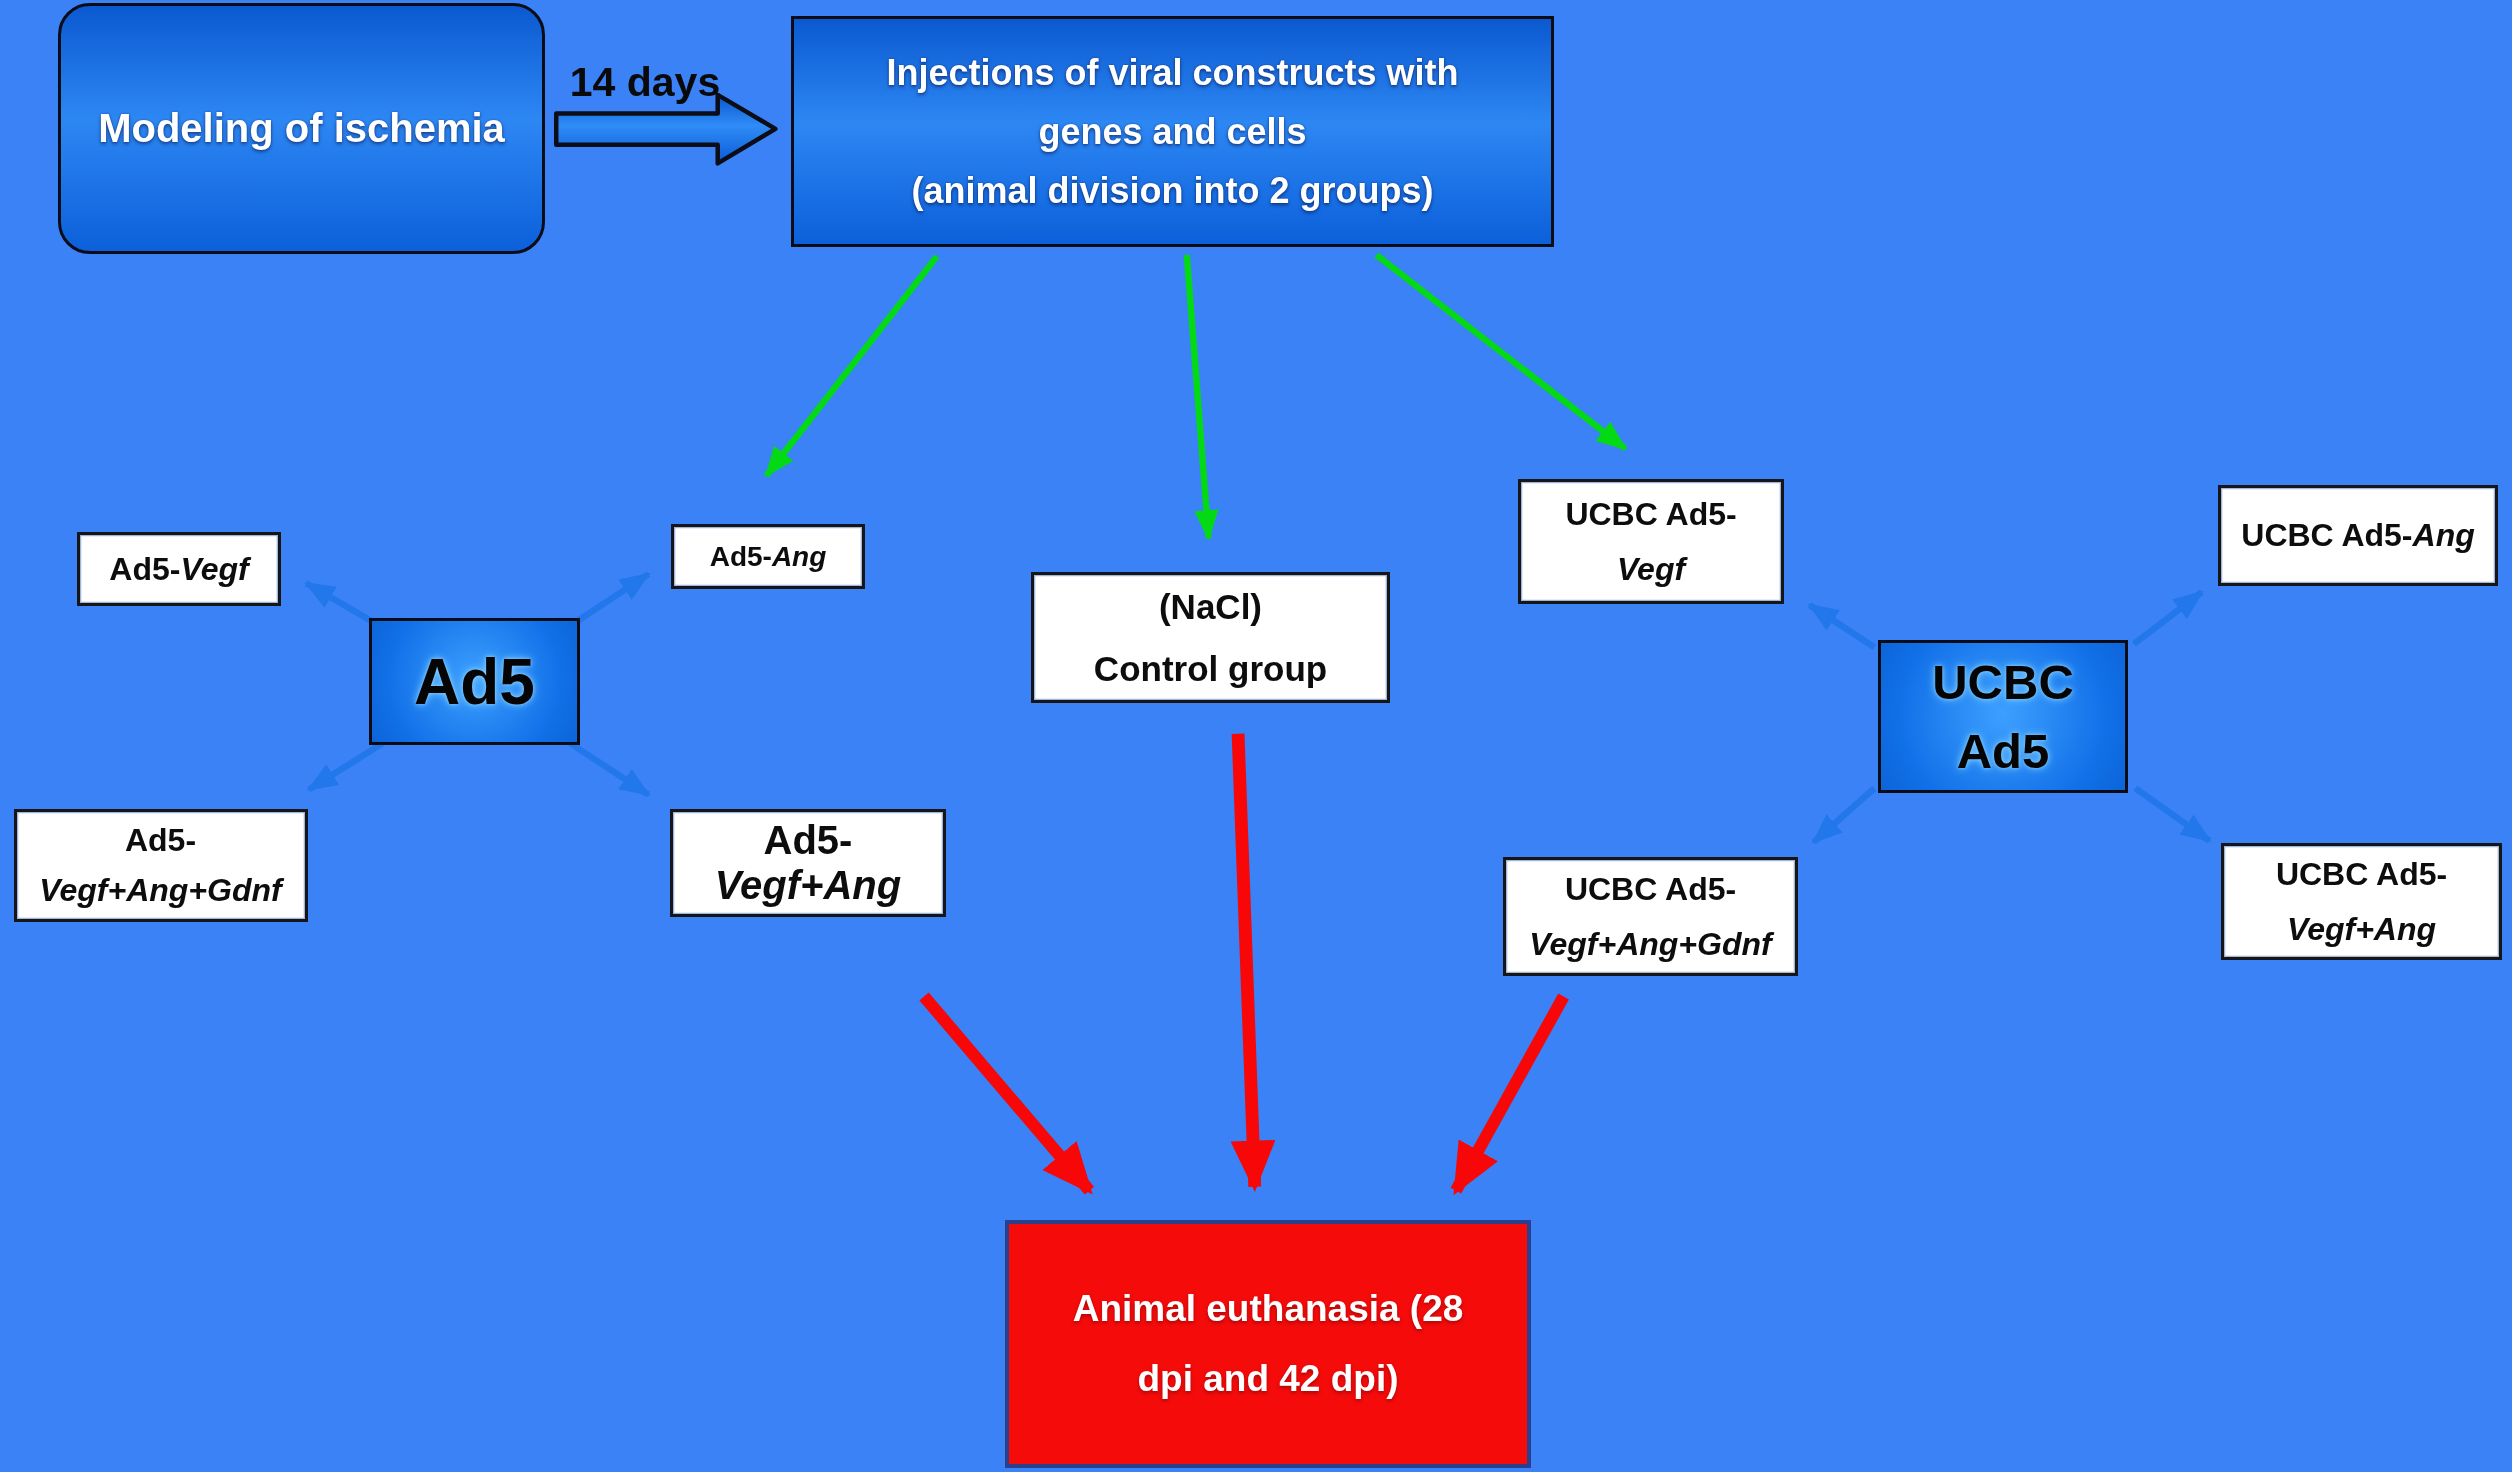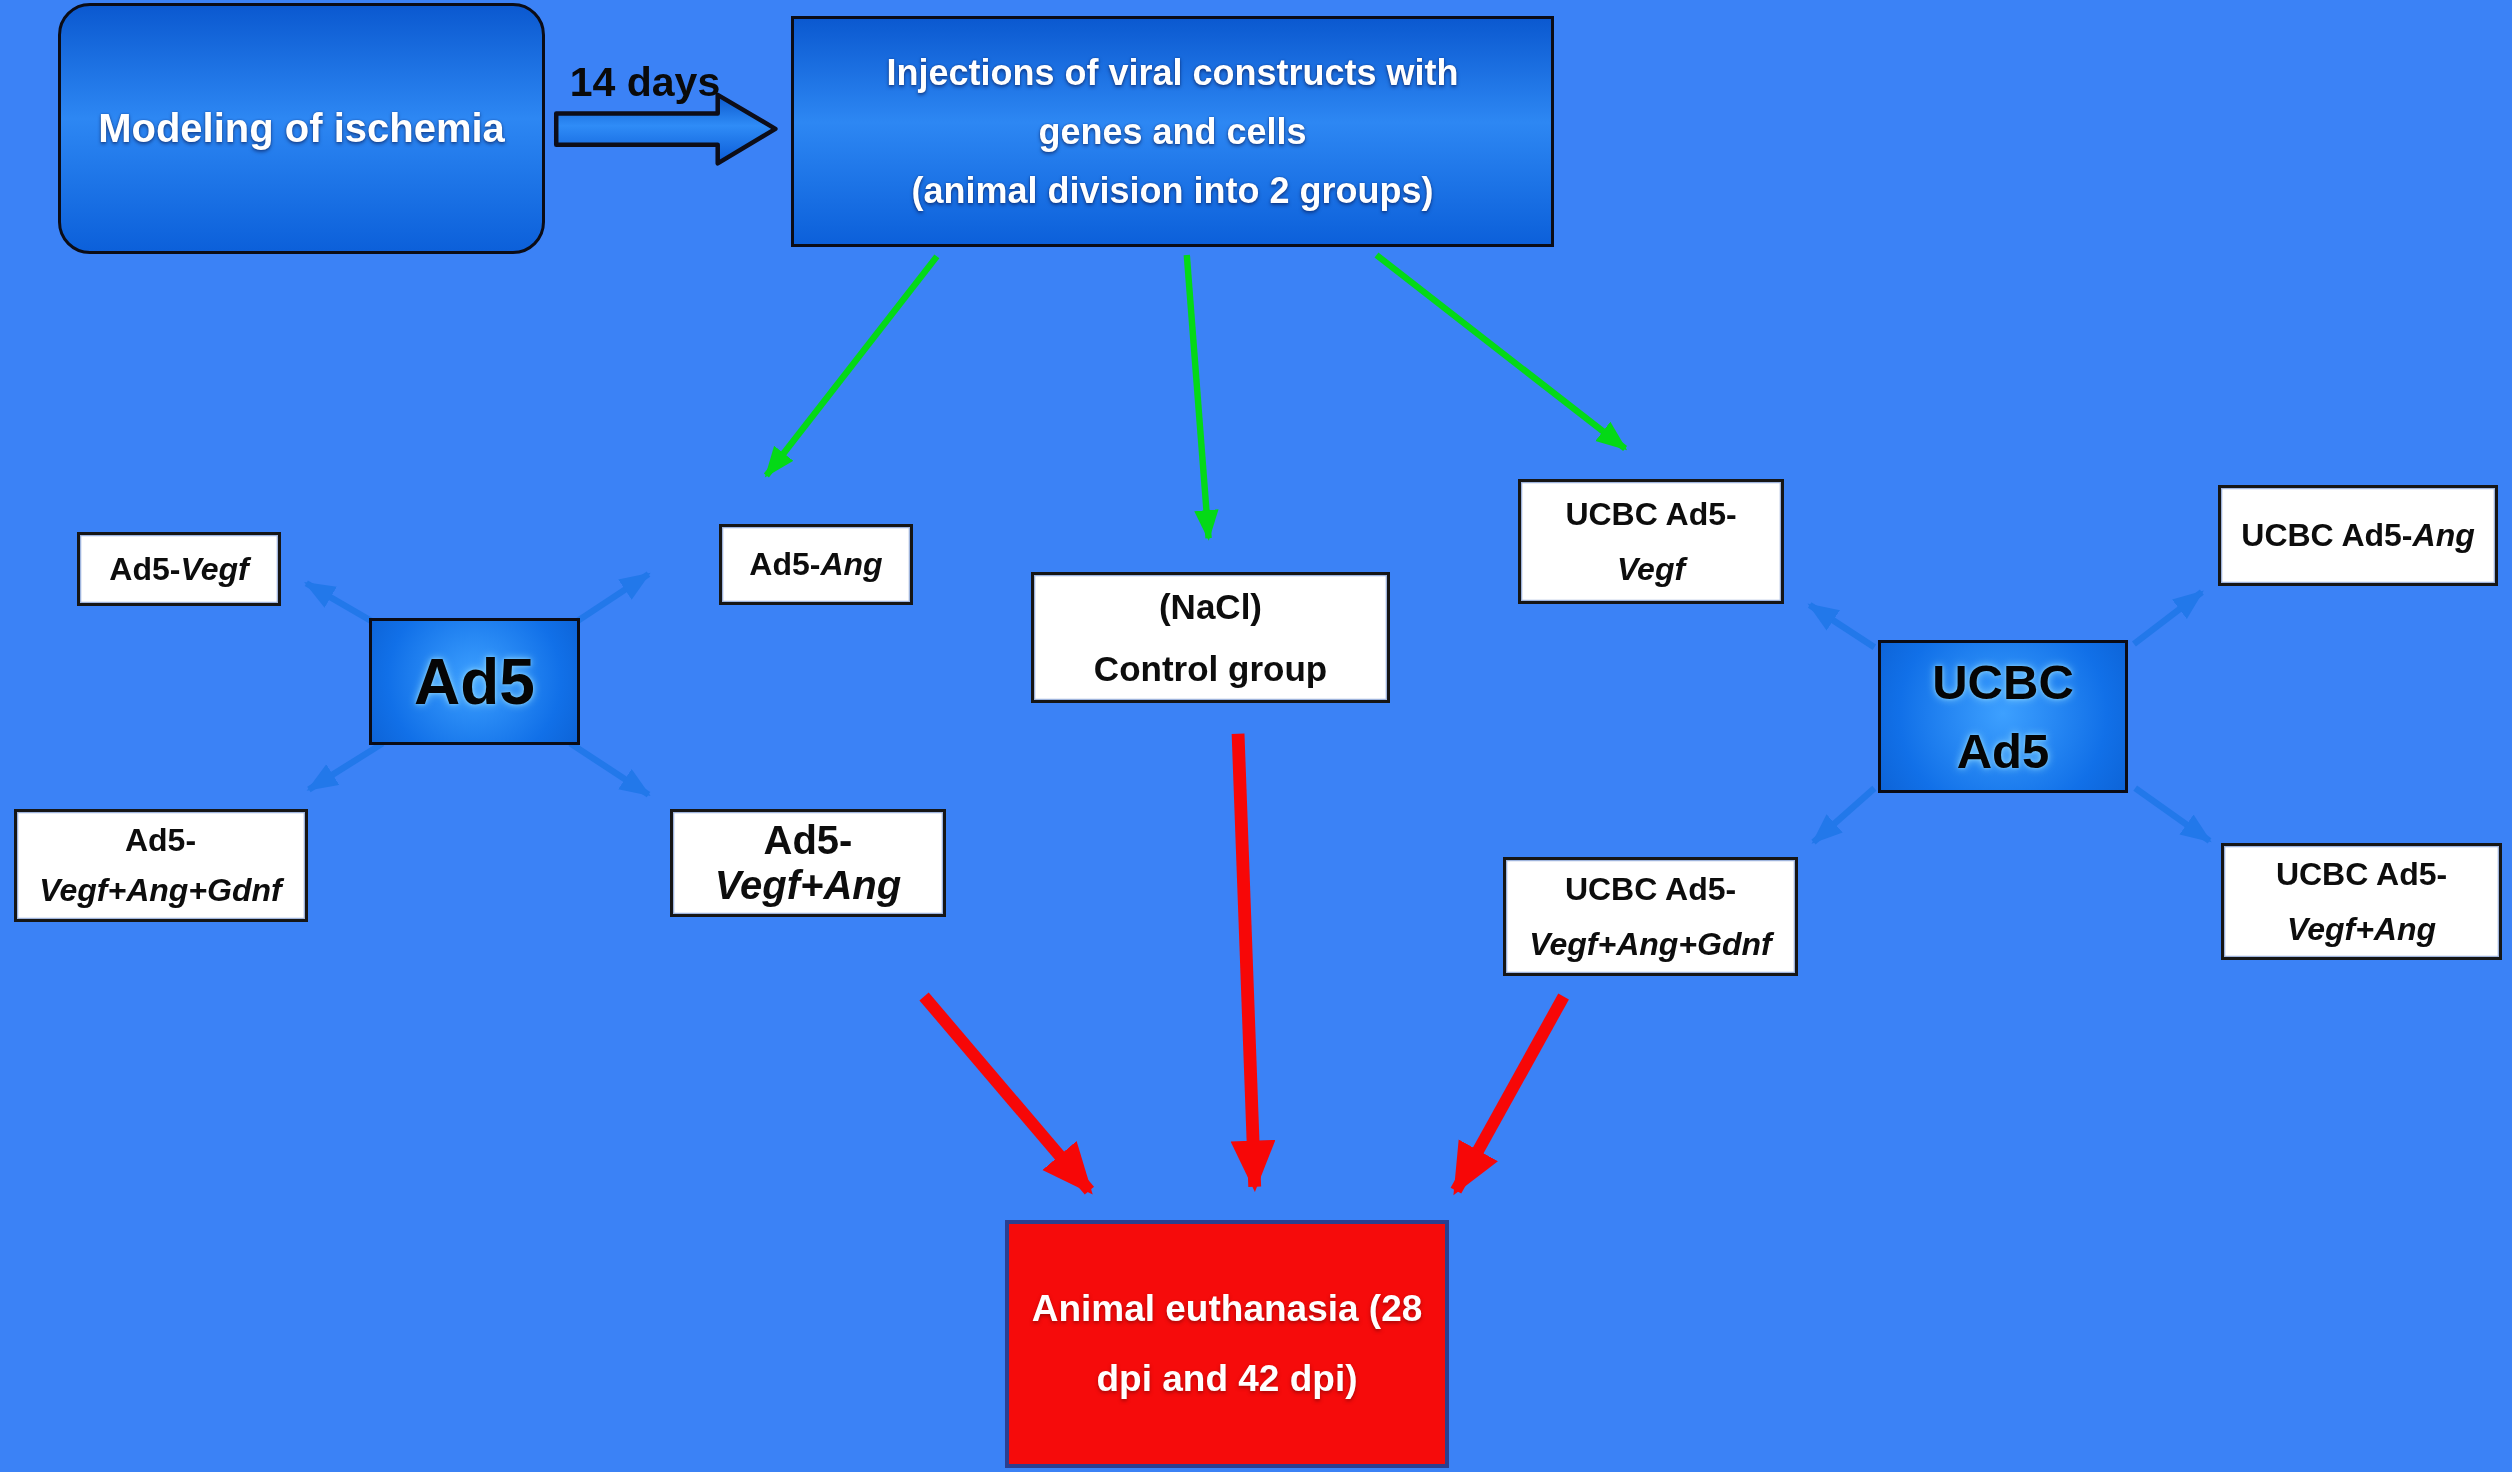--- a/index.html
+++ b/index.html
@@ -46,31 +46,31 @@
   .gene{font-style:italic;}
   .interval-label{
     position:absolute;left:564px;top:55px;width:162px;height:54px;
     line-height:54px;text-align:center;
     font-size:41px;font-weight:bold;color:#0a0a0a;
   }
   
   #n-modeling      {left:58px;   top:3px;   width:487px;  height:251px; font-size:40px;border-radius:32px;}
   #n-injections    {left:791px; top:16px;   width:763px; height:231px; font-size:36px; line-height:1.64;}
   #n-ad5-vegf      {left:77px;  top:532px;  width:204px;  height:74px; font-size:32px;}
-  #n-ad5-ang       {left:671px; top:524px;  width:194px;  height:81px; font-size:32px;margin-left:48px;}
+  #n-ad5-ang       {left:671px; top:524px;  width:194px;  height:65px; font-size:28px;}
   #n-ad5-hub       {left:369px;  top:618px;  width:211px;  height:127px; font-size:64px;}
   #n-ad5-gdnf      {left:13.5px;   top:809px; width:294px;  height:113px; font-size:32px; line-height:1.55;}
   #n-ad5-vegf-ang  {left:670px; top:809px; width:276px;  height:108px; font-size:40px;}
   #n-control       {left:1031px; top:572px;  width:359px;  height:131px; font-size:35px; line-height:1.75;}
   #n-ucbc-vegf     {left:1518px; top:479px;  width:266px;  height:125px; font-size:32px; line-height:1.7;}
   #n-ucbc-hub      {left:1878px; top:640px;  width:250px;  height:153px; font-size:49px; line-height:1.4;}
   #n-ucbc-ang      {left:2218px; top:485px;  width:280px;  height:101px; font-size:32px;}
   #n-ucbc-gdnf     {left:1503px; top:857px; width:295px;  height:119px; font-size:32px; line-height:1.7;}
   #n-ucbc-vegf-ang {left:2221px; top:843px; width:281px;  height:117px; font-size:32px; line-height:1.7;}
-  #n-euthanasia    {left:1005px; top:1220px; width:444px;  height:248px; font-size:37px; line-height:1.9;text-align:center;}
+  #n-euthanasia    {left:1005px; top:1220px; width:526px;  height:248px; font-size:37px; line-height:1.9;text-align:center;}
 </style>
 </head>
 <body>
 
 <div class="canvas">
 
   <svg class="arrows" viewBox="0 0 3920 2297" xmlns="http://www.w3.org/2000/svg">
     <defs>
       <linearGradient id="bluegrad" x1="0" y1="0" x2="0" y2="1">
         <stop offset="0" stop-color="#0b57cc"></stop>

